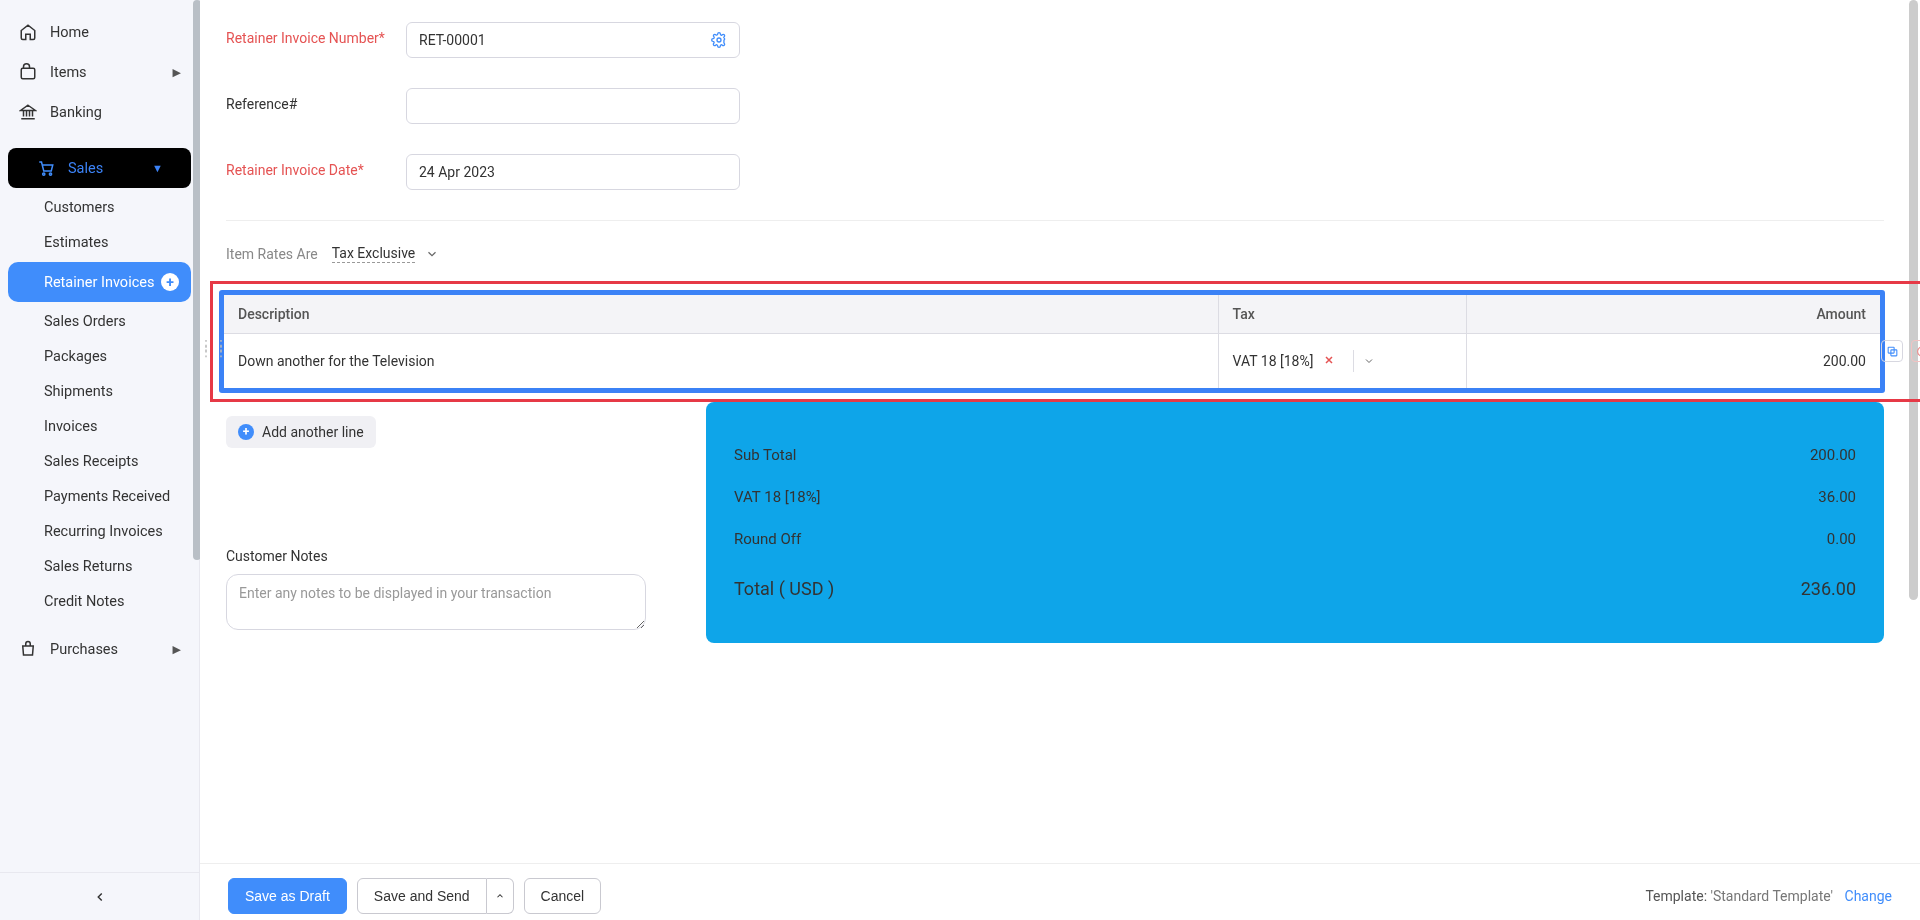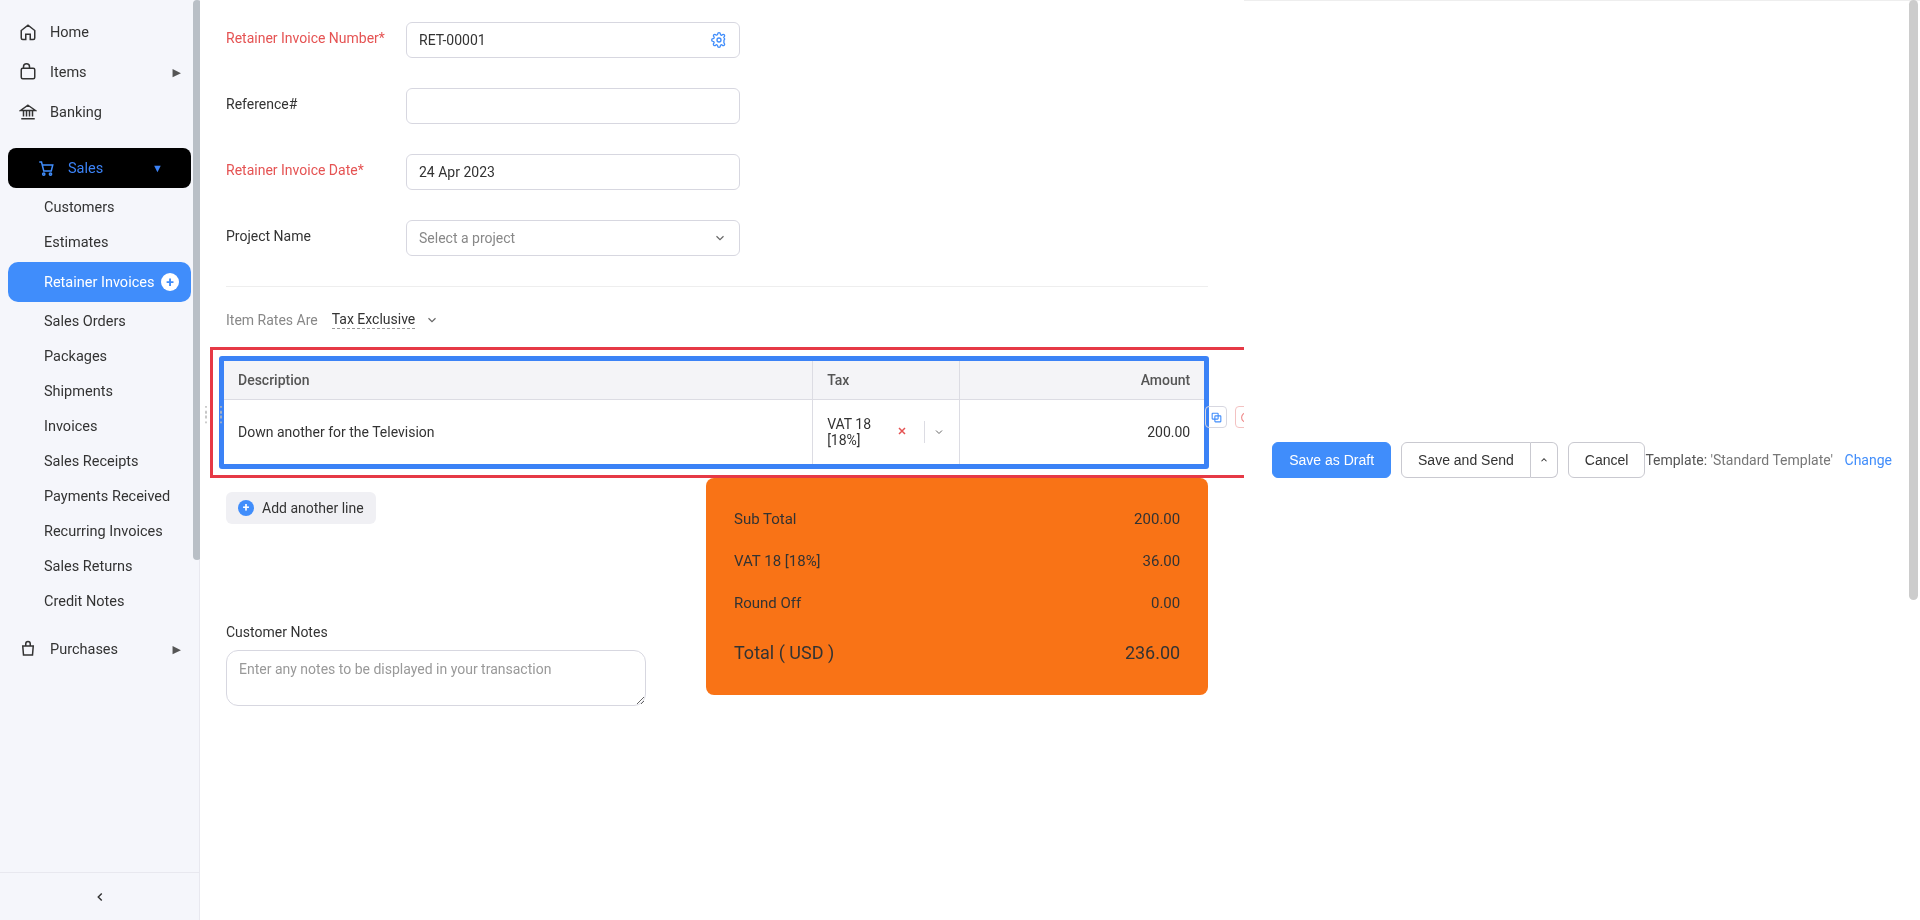--- a/index.html
+++ b/index.html
@@ -54,21 +54,21 @@
     .chev { font-size: 11px; color:#555;}
     .sidebar-scroll {
       position:absolute; right:-2px; top:0; width:8px; height:560px; background:#b9bfc6; border-radius:4px;
     }
     .collapse-btn {
       position:absolute; bottom:0; left:0; right:0; height:48px;
       display:flex; align-items:center; justify-content:center;
       border-top:1px solid #e8e8ef; cursor:pointer;
     }
     .main {
-      flex: 1; background:#fff; display:flex; flex-direction:row; position:relative;
+      flex: 1; background:#fff; display:flex; flex-direction:column; position:relative;
     }
     .content {
       flex:1; overflow-y:auto; padding: 22px 36px 0 26px;
     }
     .form-row { display:flex; margin-bottom: 30px; align-items:flex-start; }
     .form-label { width: 180px; font-size:14px; color:#333; padding-top:8px; }
     .form-label.req { color:#e55353; }
     .input {
       width: 334px; height:36px; border:1px solid #d7d7e0; border-radius:6px;
       padding:0 12px; font-size:14px; color:#333; display:flex; align-items:center; justify-content:space-between;
@@ -112,26 +112,26 @@
     .add-plus { width:16px; height:16px; border-radius:50%; background:#408dfb; color:#fff; display:flex; align-items:center; justify-content:center; font-size:12px; font-weight:bold;}
     .bottom-flex { display:flex; gap:40px; align-items:flex-start; }
     .notes-col { flex:0 0 440px; }
     .notes-label { font-size:14px; margin-bottom:10px; }
     .notes-ta {
       width:420px; height:56px; border:1px solid #d7d7e0; border-radius:12px; padding:10px 12px;
       font-size:14px; color:#333; resize:both; font-family:inherit;
     }
     .notes-ta::placeholder { color:#999; }
     .totals {
-      flex:1; background:#f97316; border-radius:8px; padding:20px 28px; margin-top:-14px;
+      flex:1; background:#0ea5e9; border-radius:8px; padding:32px 28px; margin-top:-14px;
     }
     .tot-row { display:flex; justify-content:space-between; padding:12px 0; font-size:15px; }
     .tot-row.total { font-weight:400; font-size:18px; padding-top:18px; }
     .footer {
-      border-top:1px solid #eee; padding:14px 28px 15px; display:flex; align-items:center; justify-content:space-between;
+      border-top:1px solid #eee; padding:14px 28px 6px; display:flex; align-items:center; justify-content:space-between;
       background:#fff;
     }
     .footer-left { display:flex; gap:10px; align-items:center; }
     .btn {
       padding:9px 16px; border-radius:6px; font-size:14px; cursor:pointer; border:1px solid transparent;
     }
     .btn-primary { background:#408dfb; color:#fff; border-color:#408dfb; }
     .btn-outline { background:#fff; color:#333; border-color:#c9c9d0; }
     .btn-split { display:flex; }
     .btn-split .btn { border-radius:6px 0 0 6px; }
@@ -260,31 +260,20 @@
         </div>
       </div>
 
       <div class="form-row">
         <div class="form-label req">Retainer Invoice Date*</div>
         <div class="input">
           <span>24 Apr 2023</span>
         </div>
       </div>
 
-      <div class="form-row">
-        <div class="form-label">Project Name</div>
-        <div class="input select">
-          <span class="placeholder">Select a project</span>
-          <span>
-            <svg width="14" height="14" viewBox="0 0 24 24" fill="none" stroke="#666" stroke-width="2">
-                <path d="M6 9l6 6 6-6"></path>
-              </svg>
-          </span>
-        </div>
-      </div>
 
       <div class="hr"></div>
 
       <div class="rates-row">
         <span class="rates-label">Item Rates Are</span>
         <span class="rates-val">Tax Exclusive</span>
         <span>
           <svg width="14" height="14" viewBox="0 0 24 24" fill="none" stroke="#666" stroke-width="2">
               <path d="M6 9l6 6 6-6"></path>
             </svg>

